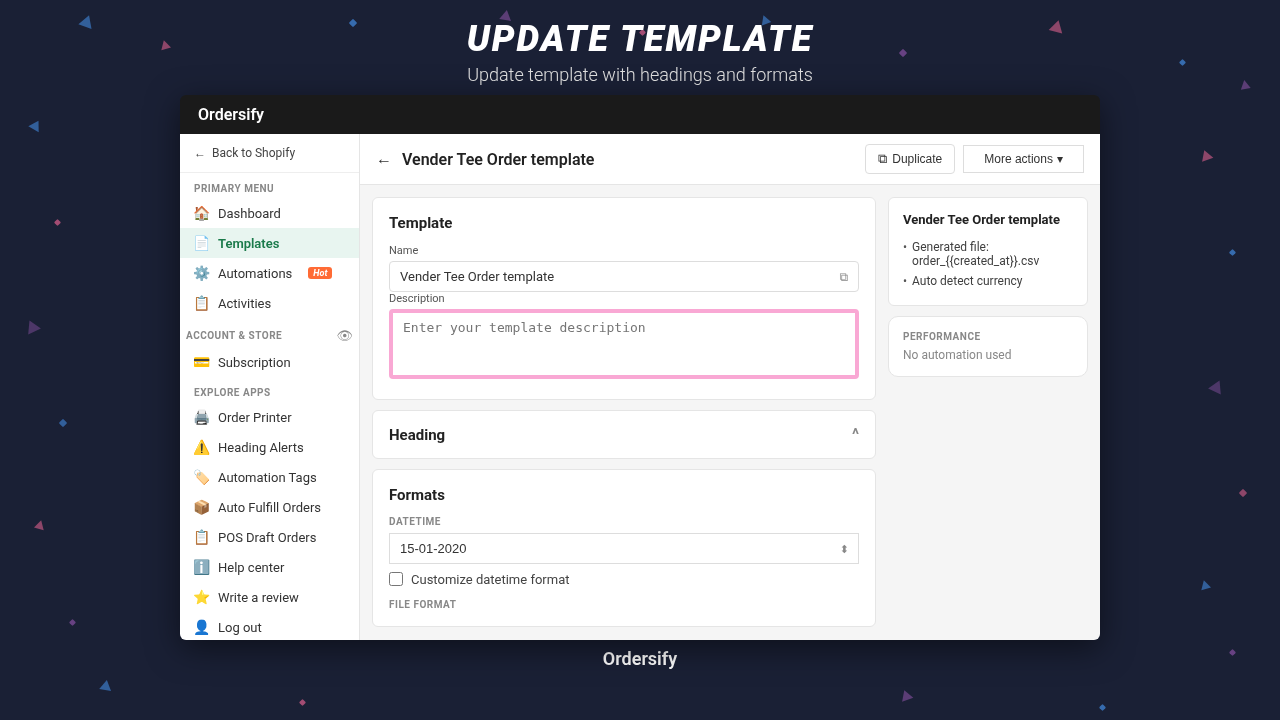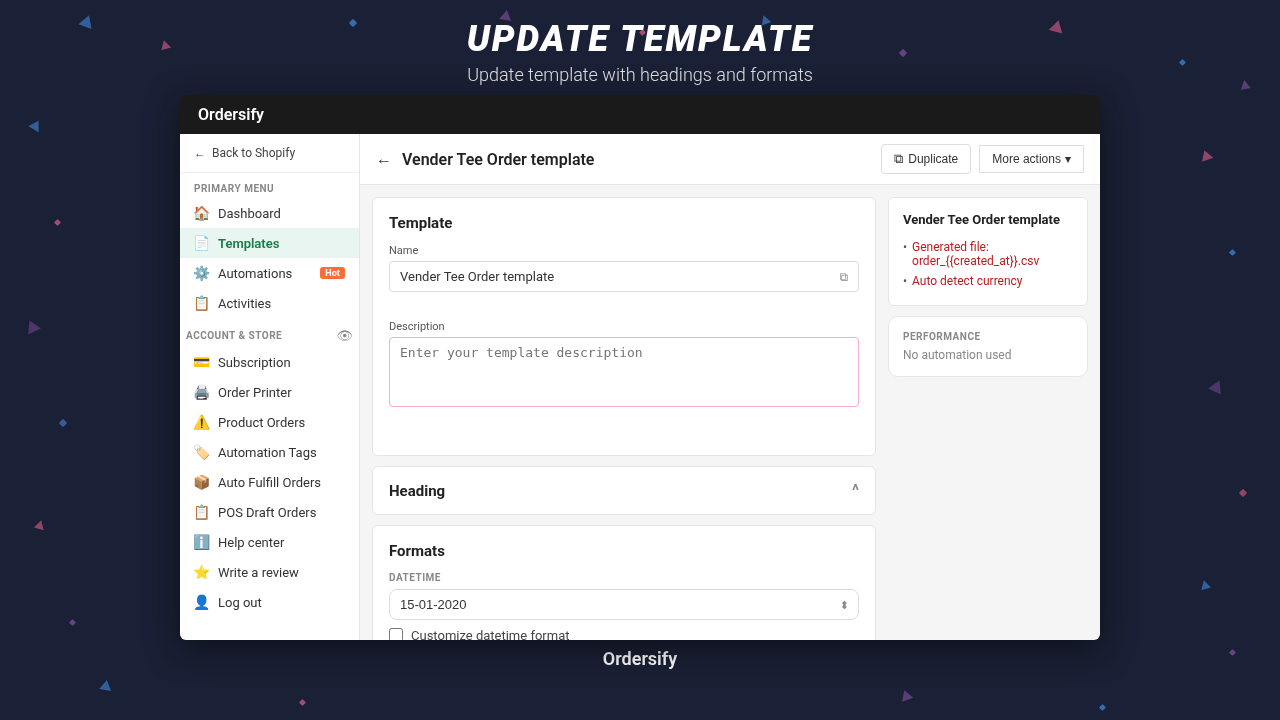--- a/index.html
+++ b/index.html
@@ -131,21 +131,22 @@
       flex-shrink: 0;
     }
 
     .badge-hot {
       background: #ff6b35;
       color: white;
       font-size: 9px;
       padding: 1px 5px;
       border-radius: 3px;
       font-weight: 700;
-      margin-left: 20px;
+      margin-left: 8px;
+      font-style: italic;
     }
 
     .sidebar-section-header {
       display: flex;
       align-items: center;
       justify-content: space-between;
       padding: 10px 6px 4px;
     }
 
     
@@ -195,21 +196,21 @@
       border-radius: 4px;
       background: #fff;
       font-size: 12px;
       cursor: pointer;
       color: #333;
     }
 
     .btn-more-actions {
       display: flex;
       gap: 4px;
-      padding: 6px 12px;
+      padding: 6px 20px;
       border: 1px solid #ddd;
       border-radius: 0;
       background: #fff;
       font-size: 12px;
       cursor: pointer;
       color: #333;
     }
 
     
     .content-area {
@@ -241,21 +242,21 @@
     }
 
     .card-title {
       font-size: 15px;
       font-weight: 700;
       color: #222;
       margin-bottom: 12px;
     }
 
     .form-group {
-      margin-bottom: 28px;
+      margin-bottom: 0;
     }
 
     .form-label {
       font-size: 11px;
       color: #555;
       margin-bottom: 4px;
       display: block;
     }
 
     .form-input {
@@ -267,21 +268,21 @@
       color: #333;
       background: #fff;
       display: flex;
       align-items: center;
       justify-content: space-between;
     }
 
     .form-textarea {
       width: 100%;
       padding: 7px 10px;
-      border: 1px solid #f9a8d4;
+      border: 4px solid #f9a8d4;
       border-radius: 4px;
       font-size: 13px;
       color: #aaa;
       background: #fff;
       height: 70px;
       resize: none;
     }
 
     
     .heading-card {
@@ -325,21 +326,21 @@
       color: #888;
       letter-spacing: 0.5px;
       text-transform: uppercase;
       margin-bottom: 6px;
     }
 
     .format-select {
       width: 100%;
       padding: 7px 10px;
       border: 1px solid #ddd;
-      border-radius: 8px;
+      border-radius: 0;
       font-size: 13px;
       color: #333;
       background: #fff;
       appearance: none;
       cursor: pointer;
     }
 
     .select-wrapper {
       position: relative;
     }
@@ -397,21 +398,21 @@
       margin-bottom: 10px;
     }
 
     .info-card ul {
       list-style: none;
       padding: 0;
     }
 
     .info-card ul li {
       font-size: 12px;
-      color: #b91c1c;
+      color: #404040;
       padding: 3px 0;
       display: flex;
       gap: 5px;
     }
 
     .info-card ul li::before {
       content: '•';
       color: #555;
     }
 
@@ -525,28 +526,29 @@
 
       <div class="sidebar-section-header">
         <span class="sidebar-section-label" style="padding:0">ACCOUNT &amp; STORE</span>
         <span style="cursor:pointer;color:#888;">👁</span>
       </div>
       <div class="sidebar-item">
         <span class="icon">💳</span>
         <span>Subscription</span>
       </div>
 
+      <div class="sidebar-section-label">EXPLORE APPS</div>
 
       <div class="sidebar-item">
         <span class="icon">🖨️</span>
         <span>Order Printer</span>
       </div>
       <div class="sidebar-item">
         <span class="icon">⚠️</span>
-        <span>Product Orders</span>
+        <span>Heading Alerts</span>
       </div>
       <div class="sidebar-item">
         <span class="icon">🏷️</span>
         <span>Automation Tags</span>
       </div>
       <div class="sidebar-item">
         <span class="icon">📦</span>
         <span>Auto Fulfill Orders</span>
       </div>
       <div class="sidebar-item">

